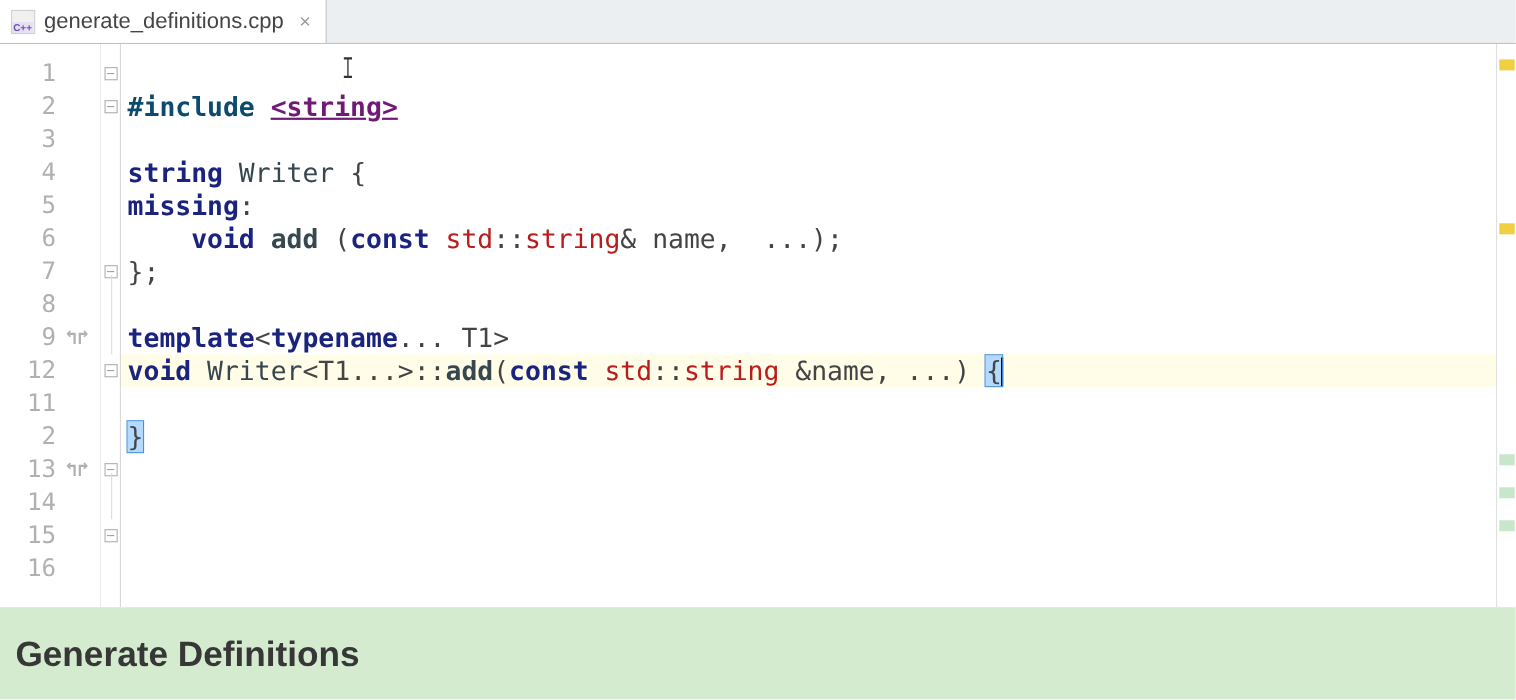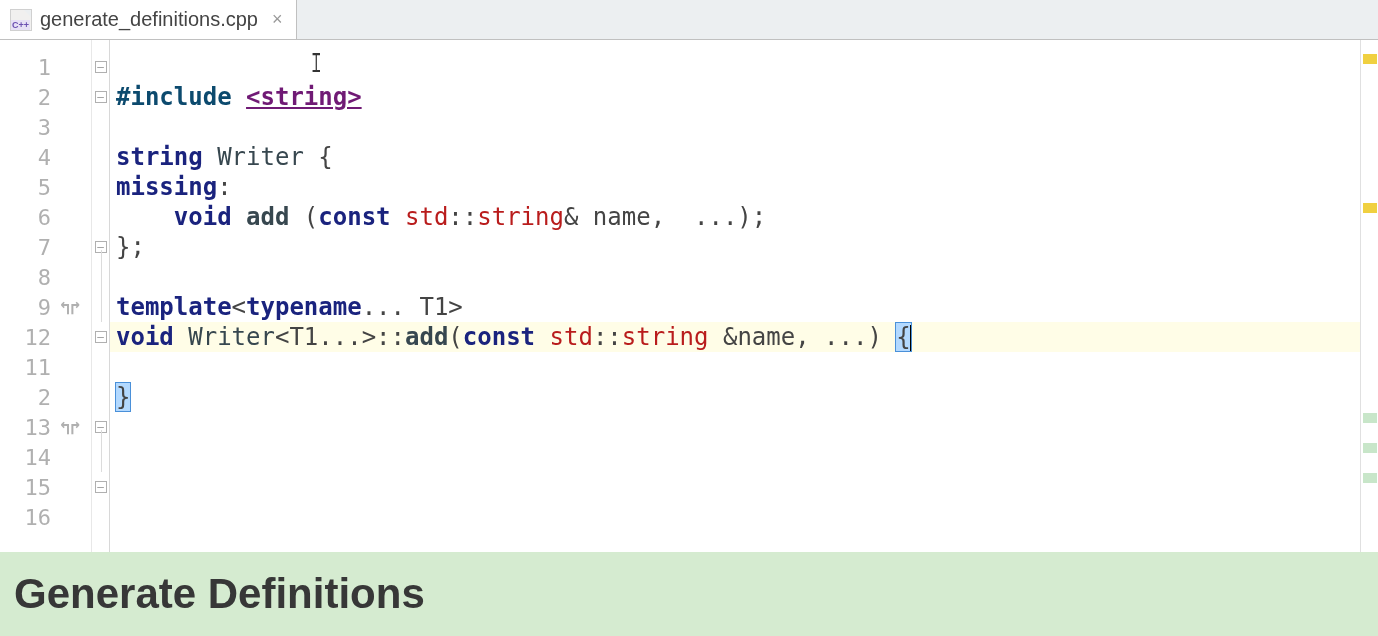--- a/index.html
+++ b/index.html
@@ -148,21 +148,21 @@
   }
   .banner {
     position:absolute;
     left:0;right:0;bottom:0;
     height:84px;
     background:#d5ebd0;
     display:flex;
     align-items:center;
     padding:0 14px;
     font-family:"Helvetica Neue","Segoe UI",sans-serif;
-    font-size:42px;
+    font-size:32px;
     color:#373737;
     white-space:nowrap;
   }
   .banner b{font-weight:700;}
 </style>
 </head>
 <body>
 
 <div class="tabbar">
   <div class="tab">

